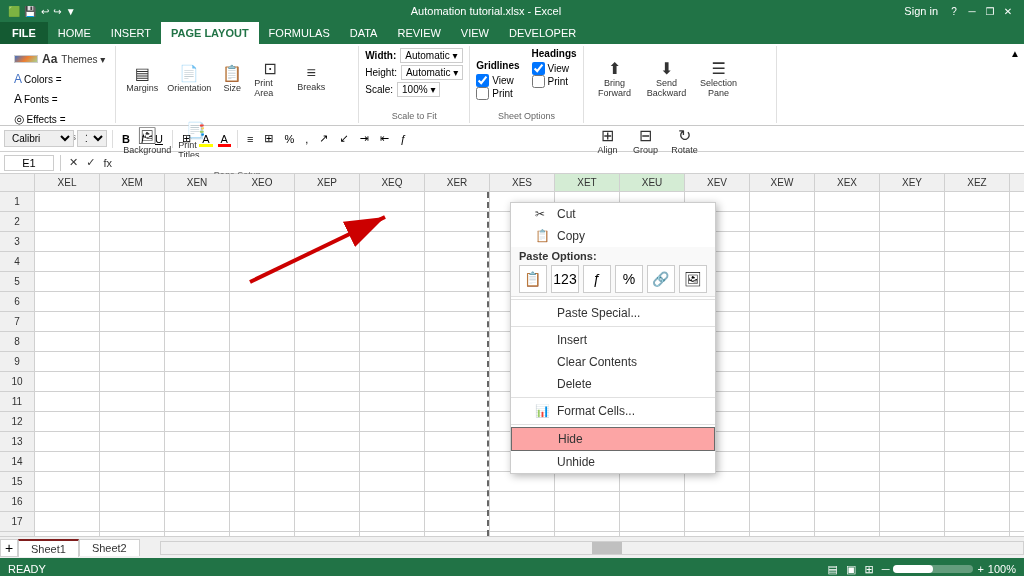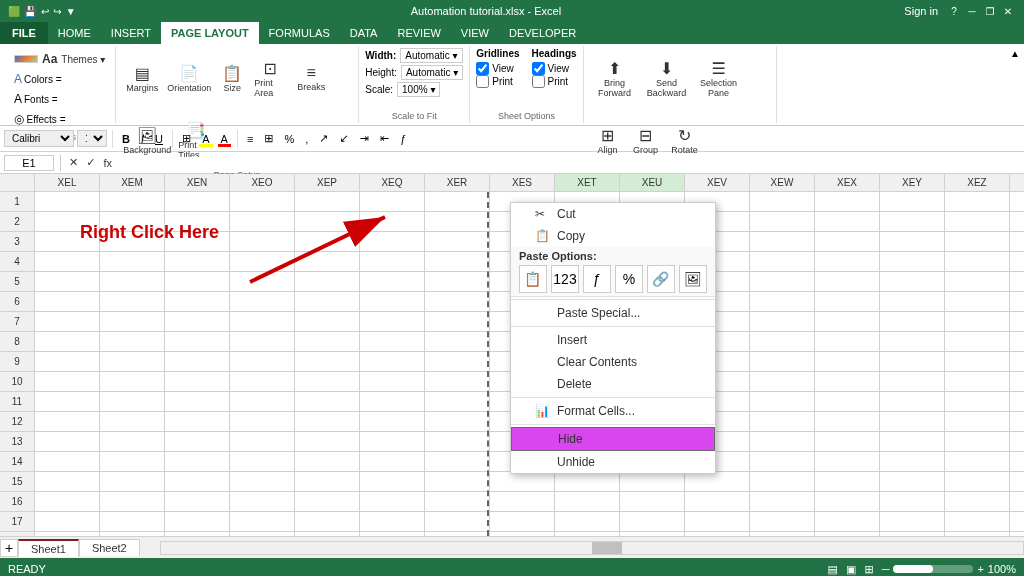--- a/index.html
+++ b/index.html
@@ -190,21 +190,21 @@
     }
     .ctx-item {
       padding: 4px 20px 4px 24px;
       font-size: 12px;
       color: #333;
       cursor: pointer;
       display: flex;
       align-items: center;
       gap: 8px;
     }
-    .ctx-item.highlighted { background: #d946ef; border: 1px solid #6a6a6a; }
+    .ctx-item.highlighted { background: #fca5a5; border: 1px solid #6a6a6a; }
     .ctx-separator { height: 1px; background: #e0e0e0; margin: 2px 0; }
     .ctx-icon { font-size: 12px; width: 14px; }
     .paste-options-section {
       background: #f9f9f9;
       padding: 3px 8px;
       border-bottom: 1px solid #e0e0e0;
     }
     .paste-label { font-size: 11px; color: #333; font-weight: bold; margin-bottom: 3px; }
     .paste-icons { display: flex; gap: 4px; }
     .paste-icon-btn {
@@ -395,21 +395,21 @@
         <div style="background:#fff;border:1px solid #ccc;padding:1px 4px;font-size:10px;display:flex;align-items:center;gap:2px;cursor:pointer;">100% ▾</div>
       </div>
     </div>
     <div class="ribbon-group-label">Scale to Fit</div>
   </div>
 
   <div class="ribbon-group">
     <div class="ribbon-group-content" style="flex-direction:column;gap:2px;">
       <div style="display:flex;gap:12px;">
         <div>
-          <div style="font-size:10px;font-weight:bold;margin-bottom:3px;">Gridlines</div>
+          <div style="font-size:10px;font-weight:bold;margin-bottom:3px;margin-top:12px;">Gridlines</div>
           <div style="display:flex;align-items:center;gap:3px;font-size:10px;">
             <input type="checkbox" checked="" style="margin: 0px;"> View
           </div>
           <div style="display:flex;align-items:center;gap:3px;font-size:10px;">
             <input type="checkbox" style="margin: 0px;"> Print
           </div>
         </div>
         <div>
           <div style="font-size:10px;font-weight:bold;margin-bottom:3px;">Headings</div>
           <div style="display:flex;align-items:center;gap:3px;font-size:10px;">
@@ -511,23 +511,20 @@
   <div class="col-header">XEX</div>
   <div class="col-header">XEY</div>
   <div class="col-header">XEZ</div>
   <div class="col-header">XFA</div>
 
 </div>
 
 <div id="main-area">
   <div id="spreadsheet">
 
-    <div id="right-click-annotation">
-      <span>Right Click Here</span>
-    </div>
 
     <div id="red-arrow">
       <svg width="200" height="90" viewBox="0 0 200 90">
         <defs>
           <marker id="arrowhead" markerWidth="10" markerHeight="7" refX="10" refY="3.5" orient="auto">
             <polygon points="0 0, 10 3.5, 0 7" fill="#cc0000"></polygon>
           </marker>
         </defs>
         <line x1="30" y1="80" x2="165" y2="15" stroke="#cc0000" stroke-width="4" marker-end="url(#arrowhead)"></line>
       </svg>

